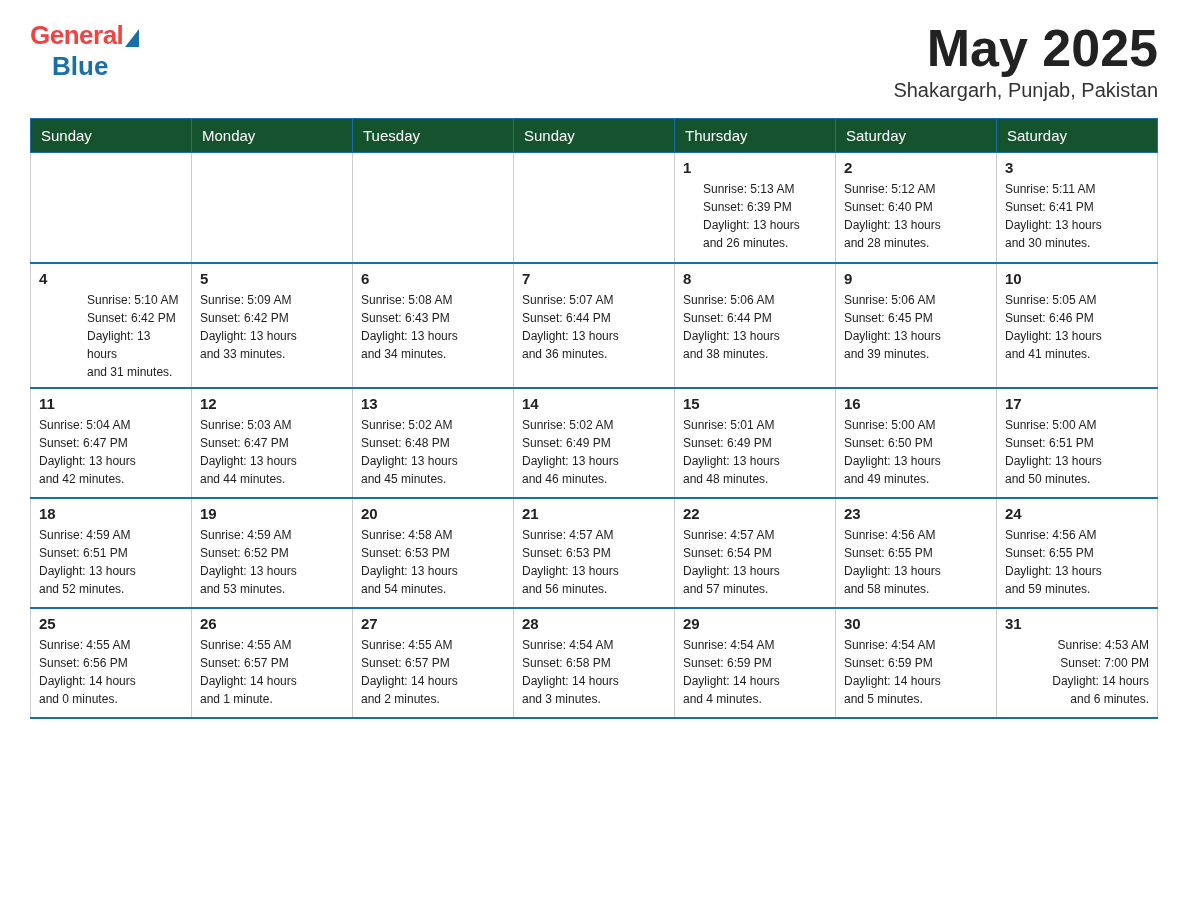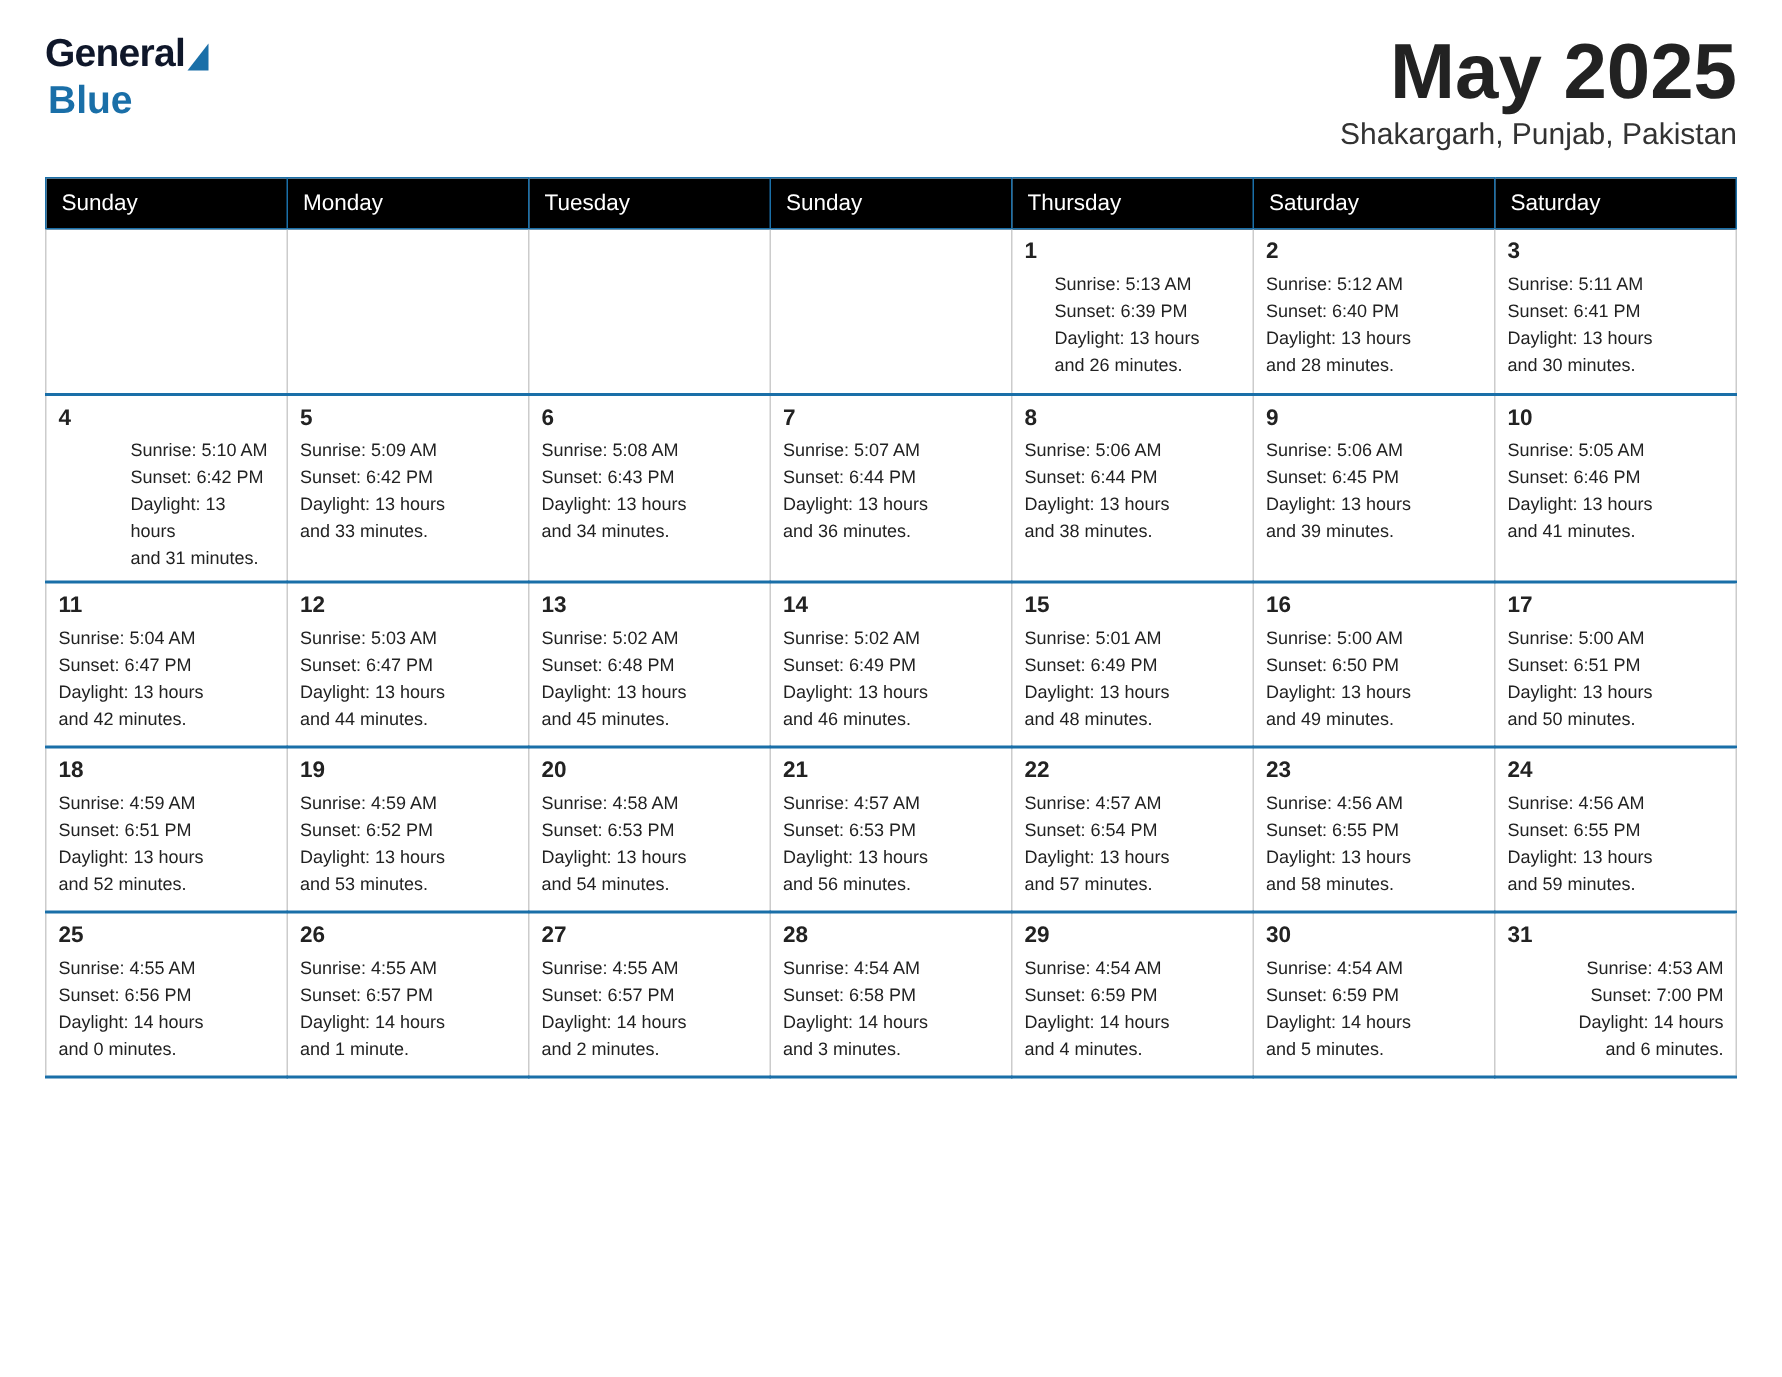--- a/index.html
+++ b/index.html
@@ -21,21 +21,21 @@
       flex-direction: column;
       align-items: flex-start;
     }
     .logo-top {
       display: flex;
       align-items: center;
     }
     .logo-general {
       font-size: 26px;
       font-weight: bold;
-      color: #0f172a;
+      color: #ef4444;
       letter-spacing: -0.5px;
     }
     .logo-arrow {
       width: 0;
       height: 0;
       border-left: 14px solid transparent;
       border-bottom: 18px solid #1a6fa8;
       margin-left: 2px;
       margin-top: 4px;
     }
@@ -58,21 +58,21 @@
       font-size: 20px;
       color: #333;
       margin-top: 2px;
     }
     table {
       width: 100%;
       border-collapse: collapse;
       table-layout: fixed;
     }
     thead tr {
-      background-color: #000000;
+      background-color: #14532d;
     }
     thead th {
       color: #fff;
       font-size: 15px;
       font-weight: normal;
       padding: 8px 10px;
       text-align: left;
       border: 1px solid #1a6fa8;
     }
     tbody td {
@@ -103,21 +103,21 @@
   </style>
 </head>
 <body>
 
 <div class="header">
   <div class="logo">
     <div class="logo-top">
       <span class="logo-general">General</span>
       <div class="logo-arrow"></div>
     </div>
-    <div style="display:flex;align-items:center;margin-left:0;">
+    <div style="display:flex;align-items:center;margin-left:20px;">
       <span class="logo-blue">Blue</span>
     </div>
   </div>
   <div class="title-section">
     <div class="month-title">May 2025</div>
     <div class="location-title">Shakargarh, Punjab, Pakistan</div>
   </div>
 </div>
 
 <table>

